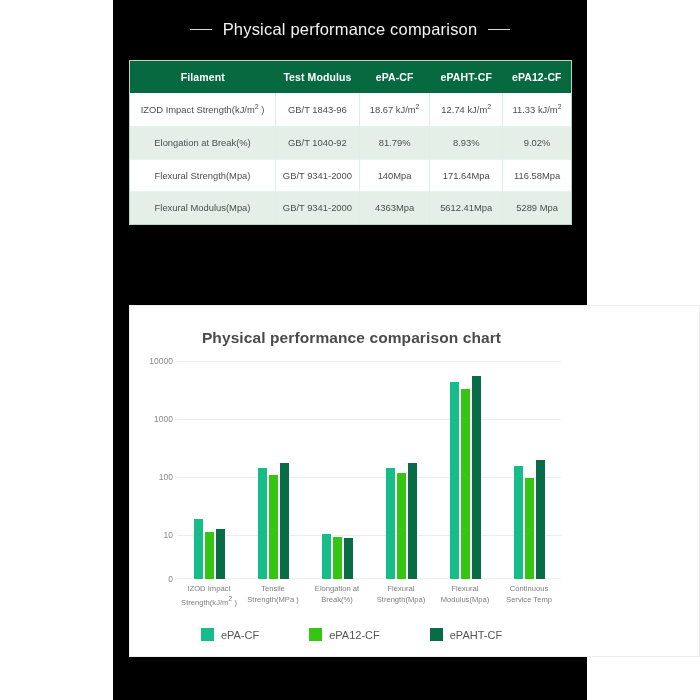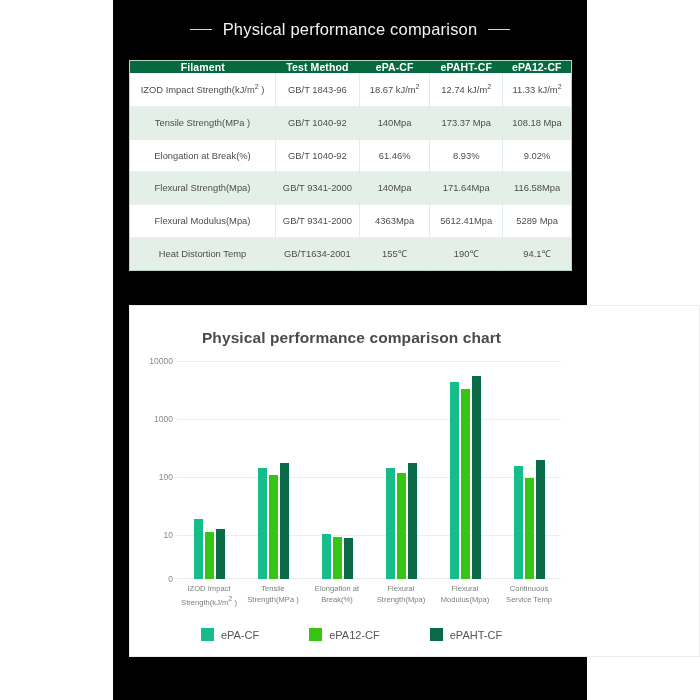--- a/index.html
+++ b/index.html
@@ -34,21 +34,21 @@
   .table-card {
     position: absolute; left: 129px; top: 60px; width: 443px;
     background: #ffffff;
     border: 1px solid #b9d4c4;
     overflow: hidden;
   }
   table { width: 100%; border-collapse: collapse; table-layout: fixed; }
   thead th {
     background: #066940; color: #ffffff;
     font-size: 10.5px; font-weight: bold;
-    padding: 0 2px; text-align: center; letter-spacing: .1px;
+    padding: 10px 2px; text-align: center; letter-spacing: .1px;
   }
   tbody td {
     font-size: 9.4px; color: #4d4d4d; text-align: center;
     padding: 10px 3px; border-right: 1px solid #dfeee6;
     line-height: 1.25;
   }
   tbody td:last-child { border-right: none; }
   tbody tr:nth-child(even) { background: #e4efe8; }
   tbody tr:nth-child(odd)  { background: #ffffff; }
   tbody tr { border-bottom: 1px solid #e8f1ec; }
@@ -119,68 +119,54 @@
     <span class="heading-dash"></span>
     <span class="heading-text">Physical performance comparison</span>
     <span class="heading-dash"></span>
   </div>
 
   <div class="table-card">
     <table>
       <thead>
         <tr>
           <th class="c0">Filament</th>
-          <th class="c1">Test Method</th>
+          <th class="c1">Test Modulus</th>
           <th class="c2">ePA-CF</th>
           <th class="c3">ePAHT-CF</th>
           <th class="c4">ePA12-CF</th>
         </tr>
       </thead>
       <tbody id="table-body">
           <tr>
             <td class="c0">IZOD Impact Strength(kJ/m<span class="sup">2</span> )</td>
             <td class="c1">GB/T 1843-96</td>
             <td class="c2">18.67 kJ/m<span class="sup">2</span></td>
             <td class="c3">12.74 kJ/m<span class="sup">2</span></td>
             <td class="c4">11.33 kJ/m<span class="sup">2</span></td>
           </tr>
           <tr>
-            <td class="c0">Tensile Strength(MPa )</td>
-            <td class="c1">GB/T 1040-92</td>
-            <td class="c2">140Mpa</td>
-            <td class="c3">173.37 Mpa</td>
-            <td class="c4">108.18 Mpa</td>
-          </tr>
-          <tr>
             <td class="c0">Elongation at Break(%)</td>
             <td class="c1">GB/T 1040-92</td>
-            <td class="c2">61.46%</td>
+            <td class="c2">81.79%</td>
             <td class="c3">8.93%</td>
             <td class="c4">9.02%</td>
           </tr>
           <tr>
             <td class="c0">Flexural Strength(Mpa)</td>
             <td class="c1">GB/T 9341-2000</td>
             <td class="c2">140Mpa</td>
             <td class="c3">171.64Mpa</td>
             <td class="c4">116.58Mpa</td>
           </tr>
           <tr>
             <td class="c0">Flexural Modulus(Mpa)</td>
             <td class="c1">GB/T 9341-2000</td>
             <td class="c2">4363Mpa</td>
             <td class="c3">5612.41Mpa</td>
             <td class="c4">5289 Mpa</td>
-          </tr>
-          <tr>
-            <td class="c0">Heat Distortion Temp</td>
-            <td class="c1">GB/T1634-2001</td>
-            <td class="c2">155℃</td>
-            <td class="c3">190℃</td>
-            <td class="c4">94.1℃</td>
           </tr>
         </tbody>
     </table>
   </div>
 
   <div class="chart-card">
     <div class="chart-title">Physical performance comparison chart</div>
 
     <div class="plot">
       <div class="ylabels" id="ylabels">

